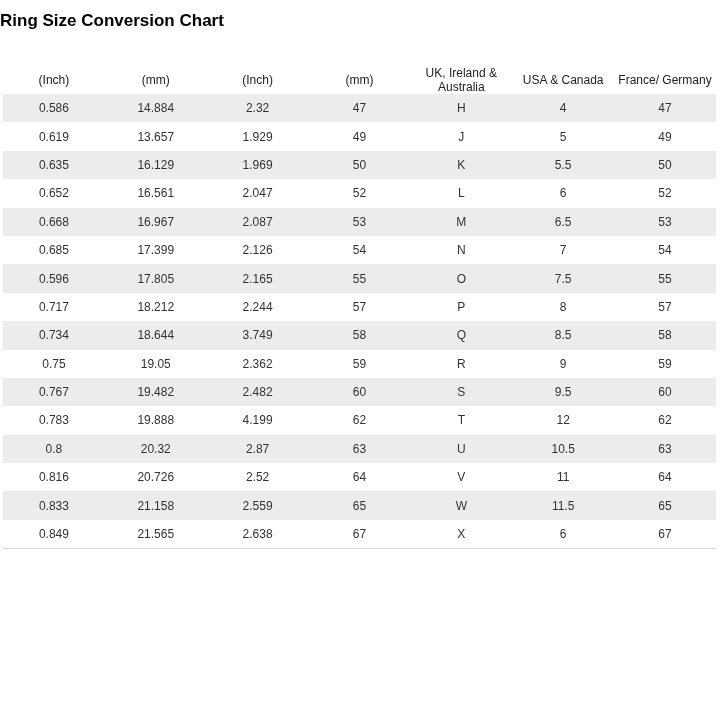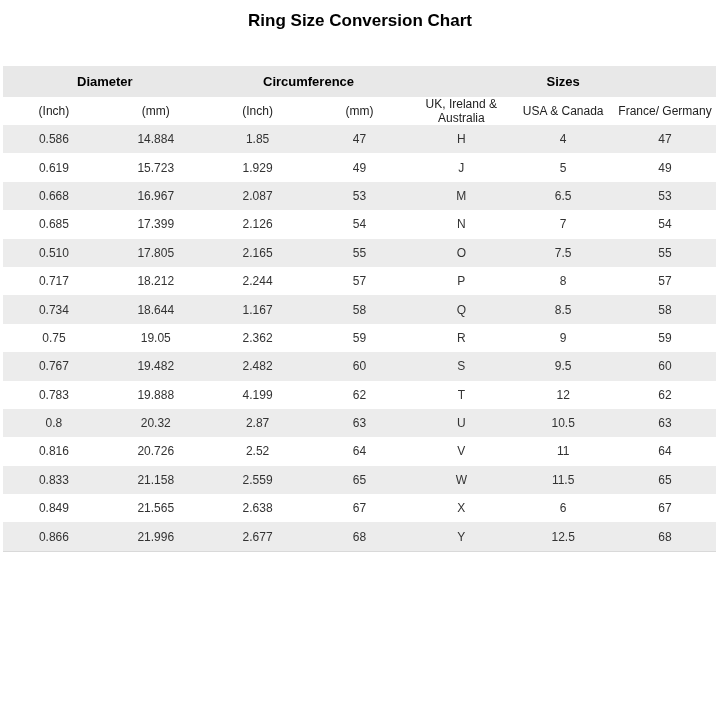--- a/index.html
+++ b/index.html
@@ -15,21 +15,21 @@
     font-family:"Liberation Sans", sans-serif;
     color:var(--text);
     overflow:hidden;
   }
   .page-title{
     margin:10px 0 0 0;
     font-size:17px;
     line-height:22px;
     font-weight:bold;
     color:#000;
-    text-align:center;
+    text-align:left;
   }
   table.ring-table{
     border-collapse:collapse;
     table-layout:fixed;
     width:713px;
     margin:34px 4px 0 3px;
     border-bottom:1px solid var(--border);
   }
   table.ring-table col{width:14.2857%;}
   th,td{
@@ -66,94 +66,107 @@
   <colgroup>
     <col>
       <col>
       <col>
       <col>
       <col>
       <col>
       <col>
   </colgroup>
   <thead>
-    <tr class="group-row">
-      <th colspan="2">Diameter</th>
-      <th colspan="2">Circumference</th>
-      <th colspan="3">Sizes</th>
-    </tr>
     <tr class="colhead-row">
       <th>(Inch)</th>
       <th>(mm)</th>
       <th>(Inch)</th>
       <th>(mm)</th>
       <th>UK, Ireland &amp; Australia</th>
       <th>USA &amp; Canada</th>
       <th>France/ Germany</th>
     </tr>
   </thead>
   <tbody>
       <tr>
         <td>0.586</td>
         <td>14.884</td>
-        <td>1.85</td>
+        <td>2.32</td>
         <td>47</td>
         <td>H</td>
         <td>4</td>
         <td>47</td>
       </tr>
       <tr>
         <td>0.619</td>
-        <td>15.723</td>
+        <td>13.657</td>
         <td>1.929</td>
         <td>49</td>
         <td>J</td>
         <td>5</td>
         <td>49</td>
+      </tr>
+      <tr>
+        <td>0.635</td>
+        <td>16.129</td>
+        <td>1.969</td>
+        <td>50</td>
+        <td>K</td>
+        <td>5.5</td>
+        <td>50</td>
+      </tr>
+      <tr>
+        <td>0.652</td>
+        <td>16.561</td>
+        <td>2.047</td>
+        <td>52</td>
+        <td>L</td>
+        <td>6</td>
+        <td>52</td>
       </tr>
       <tr>
         <td>0.668</td>
         <td>16.967</td>
         <td>2.087</td>
         <td>53</td>
         <td>M</td>
         <td>6.5</td>
         <td>53</td>
       </tr>
       <tr>
         <td>0.685</td>
         <td>17.399</td>
         <td>2.126</td>
         <td>54</td>
         <td>N</td>
         <td>7</td>
         <td>54</td>
       </tr>
       <tr>
-        <td>0.510</td>
+        <td>0.596</td>
         <td>17.805</td>
         <td>2.165</td>
         <td>55</td>
         <td>O</td>
         <td>7.5</td>
         <td>55</td>
       </tr>
       <tr>
         <td>0.717</td>
         <td>18.212</td>
         <td>2.244</td>
         <td>57</td>
         <td>P</td>
         <td>8</td>
         <td>57</td>
       </tr>
       <tr>
         <td>0.734</td>
         <td>18.644</td>
-        <td>1.167</td>
+        <td>3.749</td>
         <td>58</td>
         <td>Q</td>
         <td>8.5</td>
         <td>58</td>
       </tr>
       <tr>
         <td>0.75</td>
         <td>19.05</td>
         <td>2.362</td>
         <td>59</td>
@@ -208,23 +221,14 @@
       </tr>
       <tr>
         <td>0.849</td>
         <td>21.565</td>
         <td>2.638</td>
         <td>67</td>
         <td>X</td>
         <td>6</td>
         <td>67</td>
       </tr>
-      <tr>
-        <td>0.866</td>
-        <td>21.996</td>
-        <td>2.677</td>
-        <td>68</td>
-        <td>Y</td>
-        <td>12.5</td>
-        <td>68</td>
-      </tr>
     </tbody>
 </table>
 
 </body></html>

